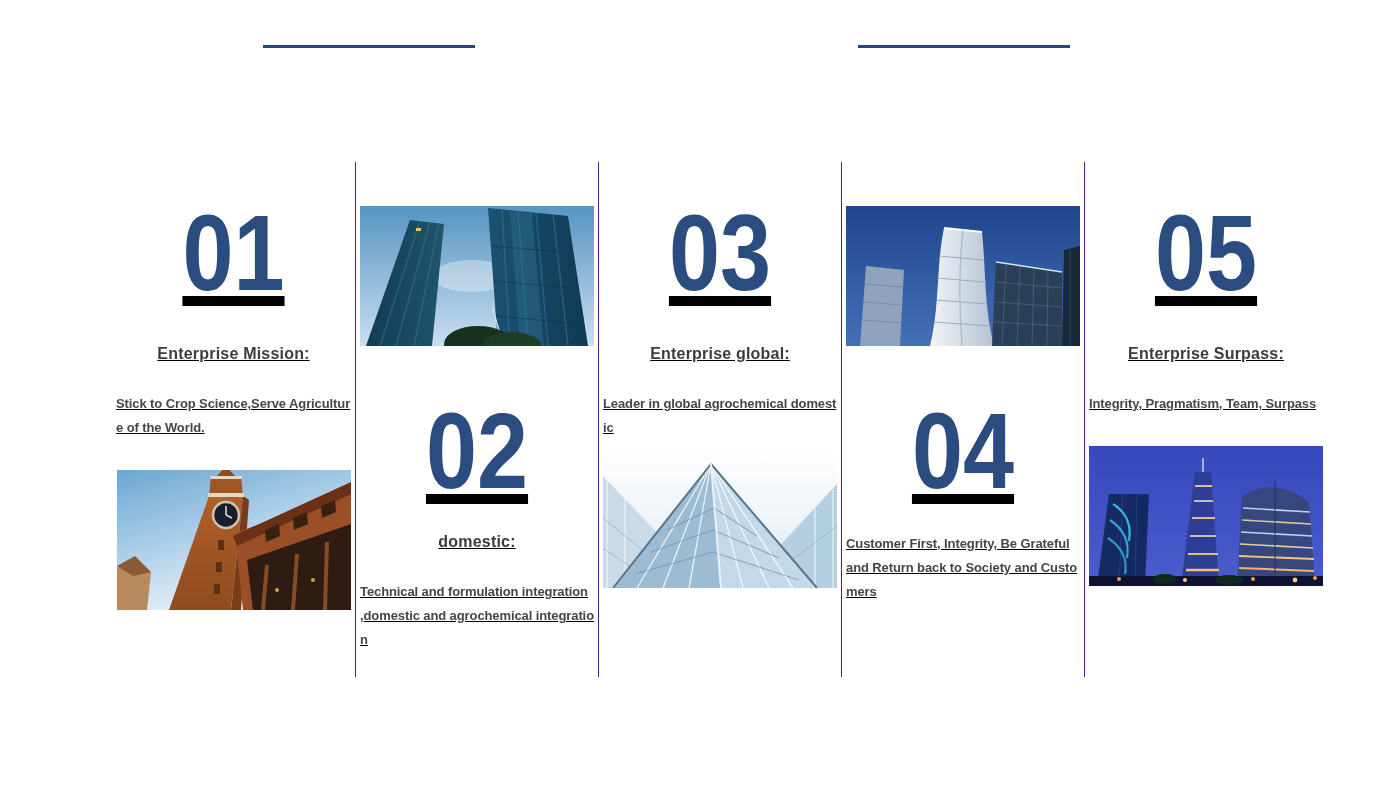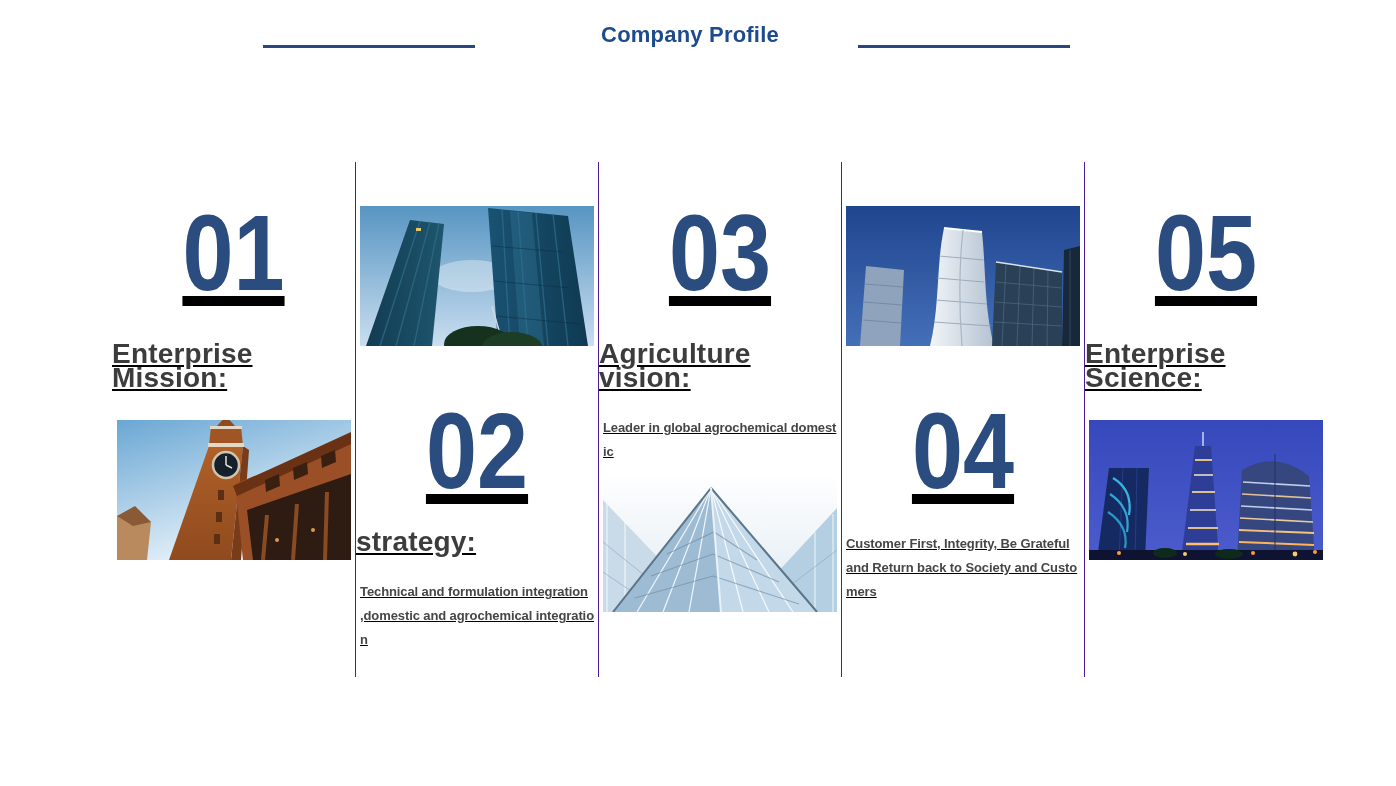--- a/index.html
+++ b/index.html
@@ -20,49 +20,49 @@
   
   .grid{display:flex;margin:102px 0 0 112px;width:1219px;}
   .col{width:243px;min-height:515px;box-sizing:border-box;display:flex;flex-direction:column;text-decoration:underline;}
   .col + .col{border-left:1px solid #4c1d95;}
   .num{
     font-size:108px;line-height:110px;font-weight:700;color:#2b4c7f;
     text-align:center;transform:scaleX(.85);transform-origin:50% 50%;
   }
   .col.text-top .num{margin-top:36px;}
   .heading{
-    margin:34px 0 0;font-size:28px;line-height:24px;font-weight:700;
-    color:#3c3c3c;letter-spacing:.2px;
+    margin:34px 0 0;font-size:16px;line-height:24px;font-weight:700;
+    color:#3c3c3c;text-align:center;letter-spacing:.2px;
   }
   .desc{
     margin:26px 0 0;padding:0 4px;font-size:13px;line-height:24px;font-weight:700;
     color:#464646;word-break:break-all;letter-spacing:-.1px;text-align:left;
   }
   .photo{width:234px;height:140px;margin:30px auto 0;overflow:hidden;flex:none;}
   .photo.tight{margin-top:8px;}
   .photo svg{display:block;width:100%;height:100%;}
   .col.img-top .photo{margin:44px auto 0;}
   .col.img-top .num{margin-top:50px;}
   .col.img-top .heading{margin-top:24px;}
   .col.img-top .desc{margin-top:26px;}
 </style>
 </head>
 <body>
 
 <div class="header">
   <div class="title-line left"></div>
-  <div class="page-title">Company Profile</div>
   <div class="title-line right"></div>
 </div>
 
 <div class="grid">
 
   <section class="col text-top">
     <div class="num">01</div>
     <h3 class="heading">Enterprise Mission:</h3>
+    <p class="desc">Stick to Crop Science,Serve Agriculture of the World.</p>
     <div class="photo">
       <svg viewBox="0 0 234 140" preserveAspectRatio="none">
         <defs>
           <linearGradient id="s1sky" x1="0" y1="0" x2="0.5" y2="1">
             <stop offset="0" stop-color="#6aa7d4"></stop>
               <stop offset="1" stop-color="#eef6fc"></stop>
           </linearGradient>
           <linearGradient id="s1brick" x1="0" y1="0" x2="0" y2="1">
             <stop offset="0" stop-color="#b06028"></stop>
               <stop offset="1" stop-color="#8f4a1e"></stop>
@@ -130,27 +130,27 @@
         <line x1="208" y1="140" x2="193" y2="8" stroke="#2e7090" stroke-width="1.4" opacity="0.7"></line>
         <line x1="132" y1="40" x2="202" y2="46" stroke="#0c2e40" stroke-width="1" opacity="0.5"></line>
         <line x1="134" y1="75" x2="210" y2="82" stroke="#0c2e40" stroke-width="1" opacity="0.5"></line>
         <line x1="136" y1="110" x2="220" y2="118" stroke="#0c2e40" stroke-width="1" opacity="0.5"></line>
         <line x1="132" y1="100" x2="140" y2="128" stroke="#cfd8de" stroke-width="1.5"></line>
         <ellipse cx="118" cy="138" rx="34" ry="18" fill="#16321f"></ellipse>
         <ellipse cx="152" cy="141" rx="30" ry="15" fill="#1d3d26"></ellipse>
       </svg>
     </div>
     <div class="num">02</div>
-    <h3 class="heading">strategy:</h3>
+    <h3 class="heading">domestic:</h3>
     <p class="desc">Technical and formulation integration ,domestic and agrochemical integration</p>
   </section>
 
   <section class="col text-top">
     <div class="num">03</div>
-    <h3 class="heading">Agriculture vision:</h3>
+    <h3 class="heading">Enterprise global:</h3>
     <p class="desc">Leader in global agrochemical domestic</p>
     <div class="photo tight">
       <svg viewBox="0 0 234 140" preserveAspectRatio="none">
         <defs>
           <linearGradient id="s3sky" x1="0" y1="0" x2="0" y2="1">
             <stop offset="0" stop-color="#ffffff"></stop>
               <stop offset="1" stop-color="#dfeaf2"></stop>
           </linearGradient>
         </defs>
         <rect width="234" height="140" fill="url(#s3sky)"></rect>
@@ -218,21 +218,22 @@
         <line x1="224" y1="44" x2="224" y2="140" stroke="#3a5068" stroke-width="1" opacity="0.8"></line>
         <line x1="150" y1="56" x2="216" y2="66" stroke="#d8e2ec" stroke-width="1.5"></line>
       </svg>
     </div>
     <div class="num">04</div>
     <p class="desc">Customer First, Integrity, Be Grateful and Return back to Society and Customers</p>
   </section>
 
   <section class="col text-top">
     <div class="num">05</div>
-    <h3 class="heading">Enterprise Science:</h3>
+    <h3 class="heading">Enterprise Surpass:</h3>
+    <p class="desc">Integrity, Pragmatism, Team, Surpass</p>
     <div class="photo">
       <svg viewBox="0 0 234 140" preserveAspectRatio="none">
         <defs>
           <linearGradient id="s5sky" x1="0" y1="0" x2="0" y2="1">
             <stop offset="0" stop-color="#3648bb"></stop>
               <stop offset="1" stop-color="#4c5ccd"></stop>
           </linearGradient>
         </defs>
         <rect width="234" height="140" fill="url(#s5sky)"></rect>
         <polygon points="8,140 20,48 60,48 56,140" fill="#152a63"></polygon>

